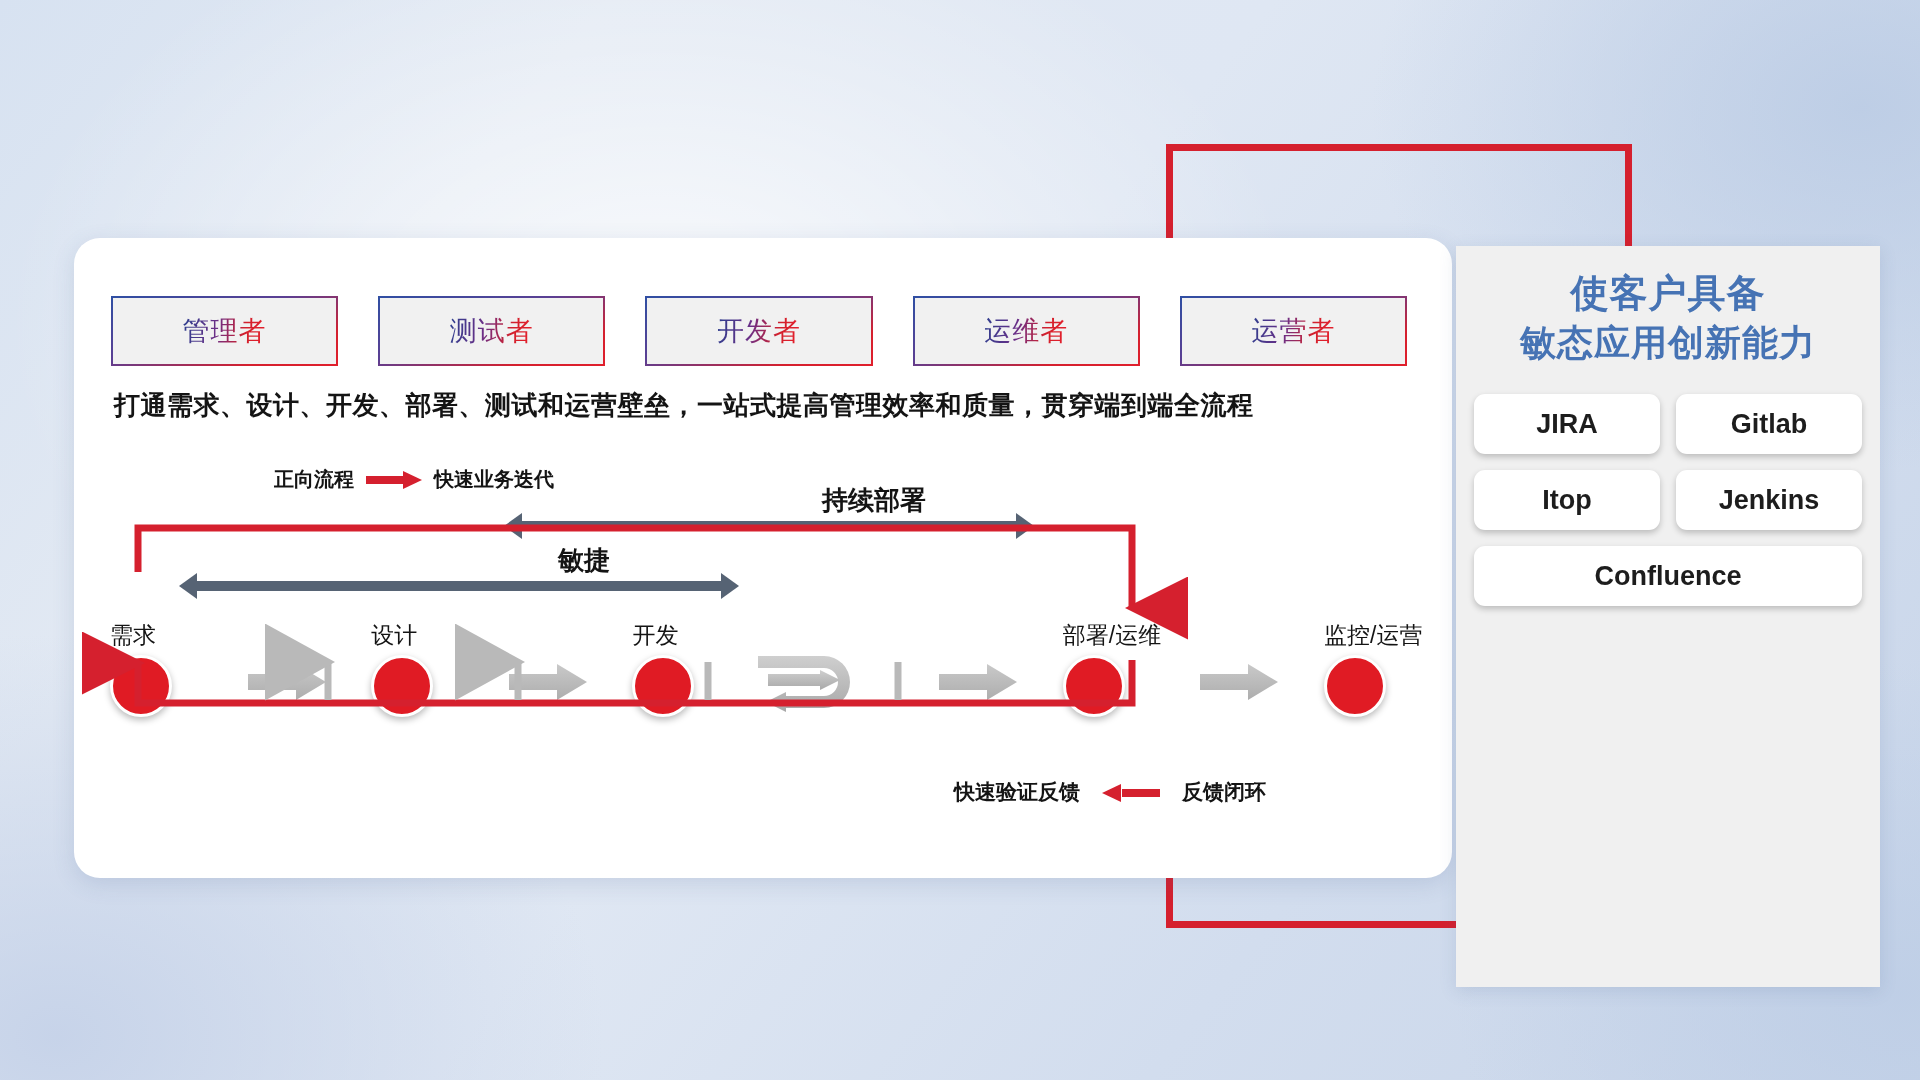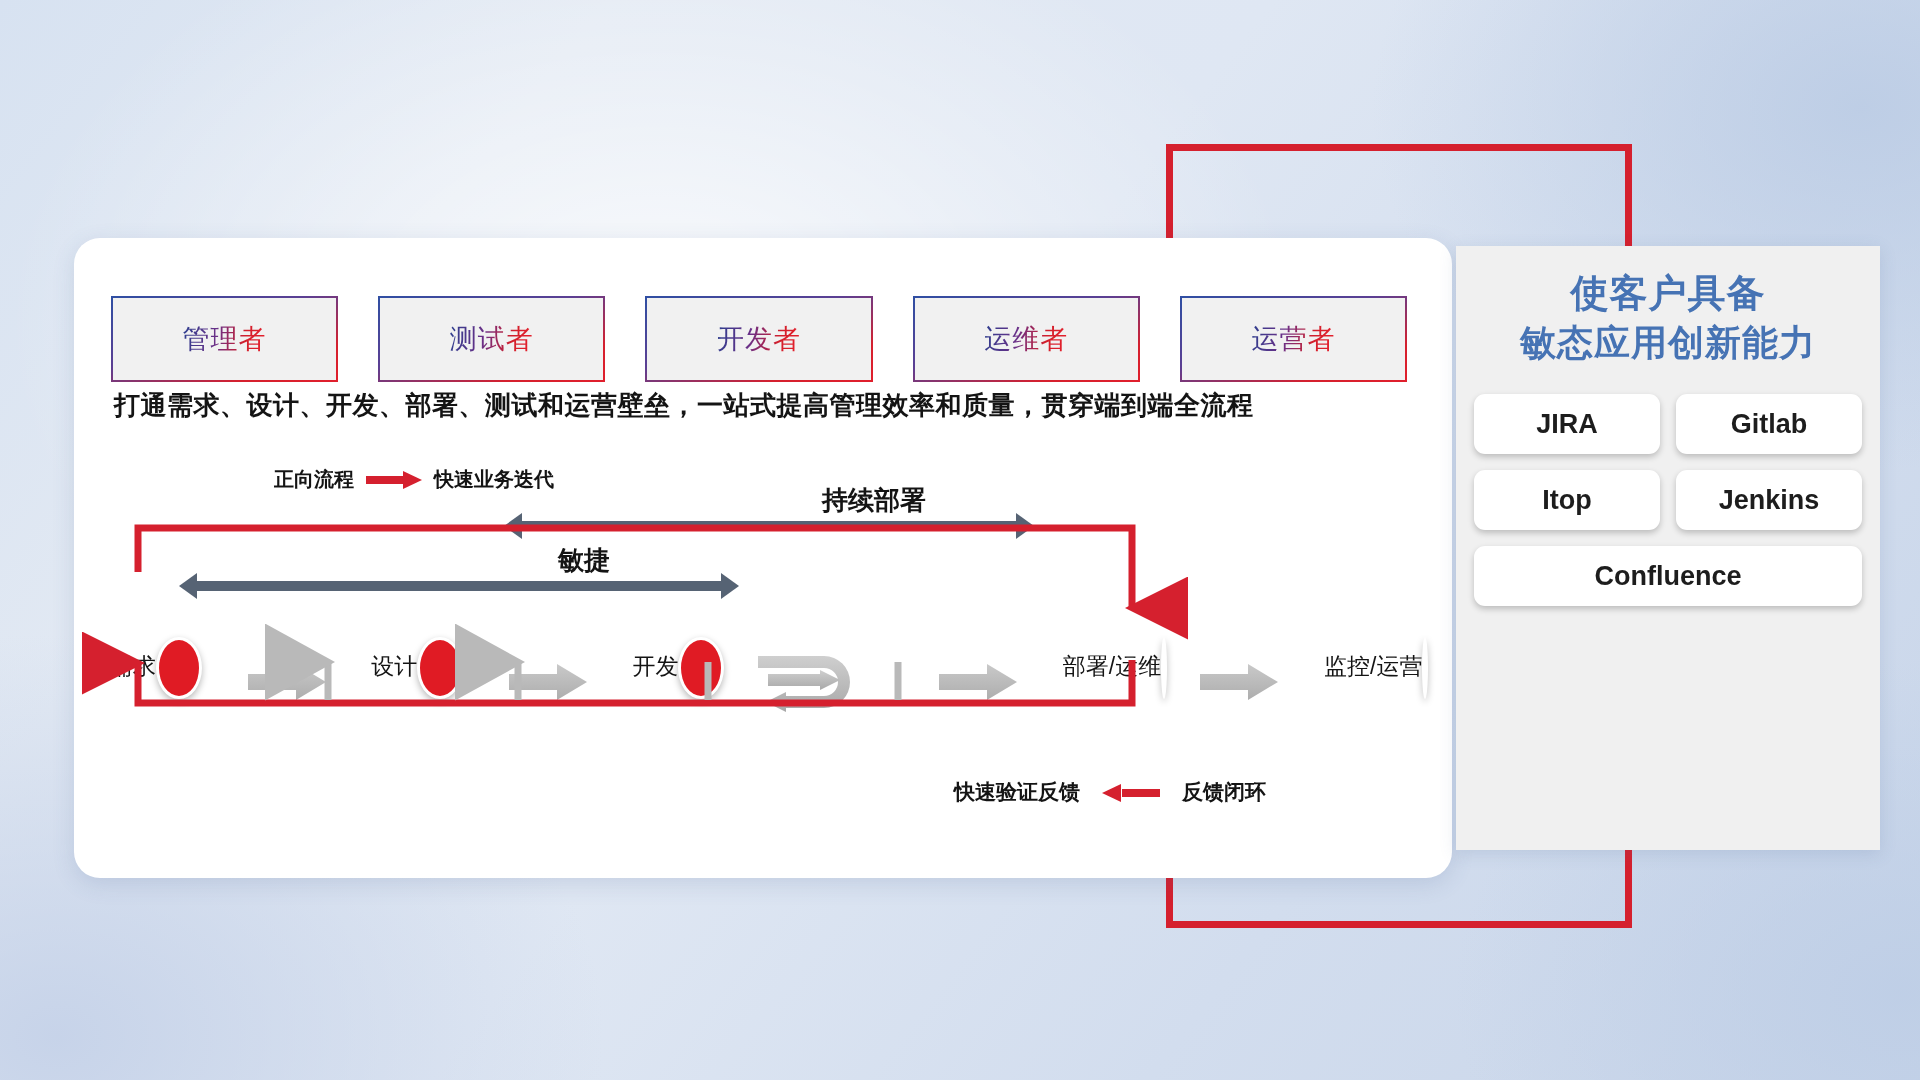--- a/index.html
+++ b/index.html
@@ -39,21 +39,21 @@
     left:74px; top:238px; width:1378px; height:640px;
     background:#ffffff;
     border-radius:26px;
     box-shadow:0 6px 22px rgba(70,95,140,0.16);
     z-index:5;
   }
 
   
   #roles {
     position:absolute; left:37px; top:58px;
-    width:1296px; height:86px;
+    width:1296px; height:70px;
     display:flex; gap:40px;
   }
   .role-box {
     flex:1;
     background:#f1f1f1;
     position:relative;
     display:flex; align-items:center; justify-content:center;
     padding:1px;
   }
   .role-box::before {
@@ -135,21 +135,21 @@
   #loop {
     position:absolute; left:0; top:0; width:1378px; height:640px;
     z-index:6; pointer-events:none;
   }
 
   
   #pipeline {
     position:absolute; left:36px; top:365px; width:1306px; height:130px;
     display:flex; align-items:center;
   }
-  .stage { position:relative; width:92px; flex:0 0 92px; display:flex; flex-direction:row; align-items:center; }
+  .stage { position:relative; width:92px; flex:0 0 92px; display:flex; flex-direction:column; }
   .stage-label {
     font-size:23px; font-weight:500; color:#141414; white-space:nowrap;
     margin-bottom:4px;
   }
   .stage-dot {
     width:62px; height:62px; border-radius:50%;
     background:#e01b24;
     border:3px solid #ffffff;
     box-shadow:0 3px 7px rgba(0,0,0,0.28);
   }
@@ -160,21 +160,21 @@
   
   #feedback {
     position:absolute; left:880px; top:540px;
     display:flex; align-items:center; gap:22px;
     font-size:21px; font-weight:bold; color:#141414;font-family:Liberation Serif, serif;
   }
 
   
   #panel {
     position:absolute;
-    left:1456px; top:246px; width:424px; height:604px;
+    left:1456px; top:246px; width:424px; height:741px;
     background:#f0f0f0;
     box-shadow:0 4px 16px rgba(70,95,140,0.15);
     z-index:6;
   }
   #panel-title {
     padding-top:22px; text-align:center;
     color:#4673b4; font-weight:bold; letter-spacing:1px;
   }
   #panel-title .l1 { font-size:38px; display:block; }
   #panel-title .l2 { font-size:36px; display:block; }

